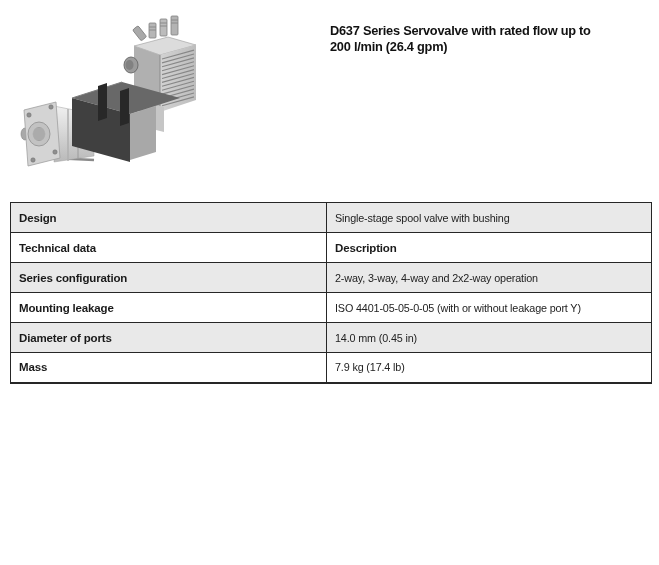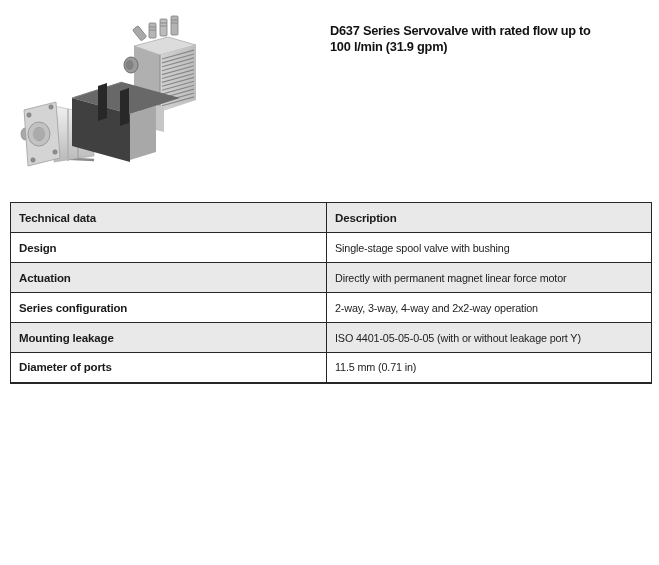--- a/index.html
+++ b/index.html
@@ -118,49 +118,49 @@
       <circle cx="47" cy="146" r="2.2" fill="#8f8f8f" stroke="#6e6e6e" stroke-width="0.5"></circle>
       <circle cx="25" cy="154" r="2.2" fill="#8f8f8f" stroke="#6e6e6e" stroke-width="0.5"></circle>
       <ellipse cx="31" cy="128" rx="11" ry="12" fill="#c2c2c2" stroke="#8f8f8f" stroke-width="0.8"></ellipse>
       <ellipse cx="31" cy="128" rx="6" ry="7" fill="#9f9f9f"></ellipse>
       <polygon points="27,122 35,122 38,128 35,134 27,134 24,128" fill="#b5b5b5" opacity="0.55"></polygon>
     </g>
   </svg>
 
   <h1 class="title">
     <span>D637 Series Servovalve with rated flow up to</span><br>
-    <span>100 l/min (31.9 gpm)</span>
+    <span>200 l/min (26.4 gpm)</span>
   </h1>
 
   <table class="spec-table">
     <colgroup>
         <col style="width:316px">
         <col style="width:325px">
       </colgroup>
     <tbody>
         <tr>
-      <th>Technical data</th>
-      <th>Description</th>
-    </tr>
-    <tr>
       <td class="label-cell">Design</td>
       <td class="desc-cell">Single-stage spool valve with bushing</td>
     </tr>
     <tr>
-      <td class="label-cell">Actuation</td>
-      <td class="desc-cell">Directly with permanent magnet linear force motor</td>
+      <th>Technical data</th>
+      <th>Description</th>
     </tr>
     <tr>
       <td class="label-cell">Series configuration</td>
       <td class="desc-cell">2-way, 3-way, 4-way and 2x2-way operation</td>
     </tr>
     <tr>
       <td class="label-cell">Mounting leakage</td>
       <td class="desc-cell">ISO 4401-05-05-0-05 (with or without leakage port Y)</td>
     </tr>
     <tr>
       <td class="label-cell">Diameter of ports</td>
-      <td class="desc-cell">11.5 mm (0.71 in)</td>
+      <td class="desc-cell">14.0 mm (0.45 in)</td>
+    </tr>
+    <tr>
+      <td class="label-cell">Mass</td>
+      <td class="desc-cell">7.9 kg (17.4 lb)</td>
     </tr>
   </tbody>
     </table>
 
 </div>
 
 </body></html>

